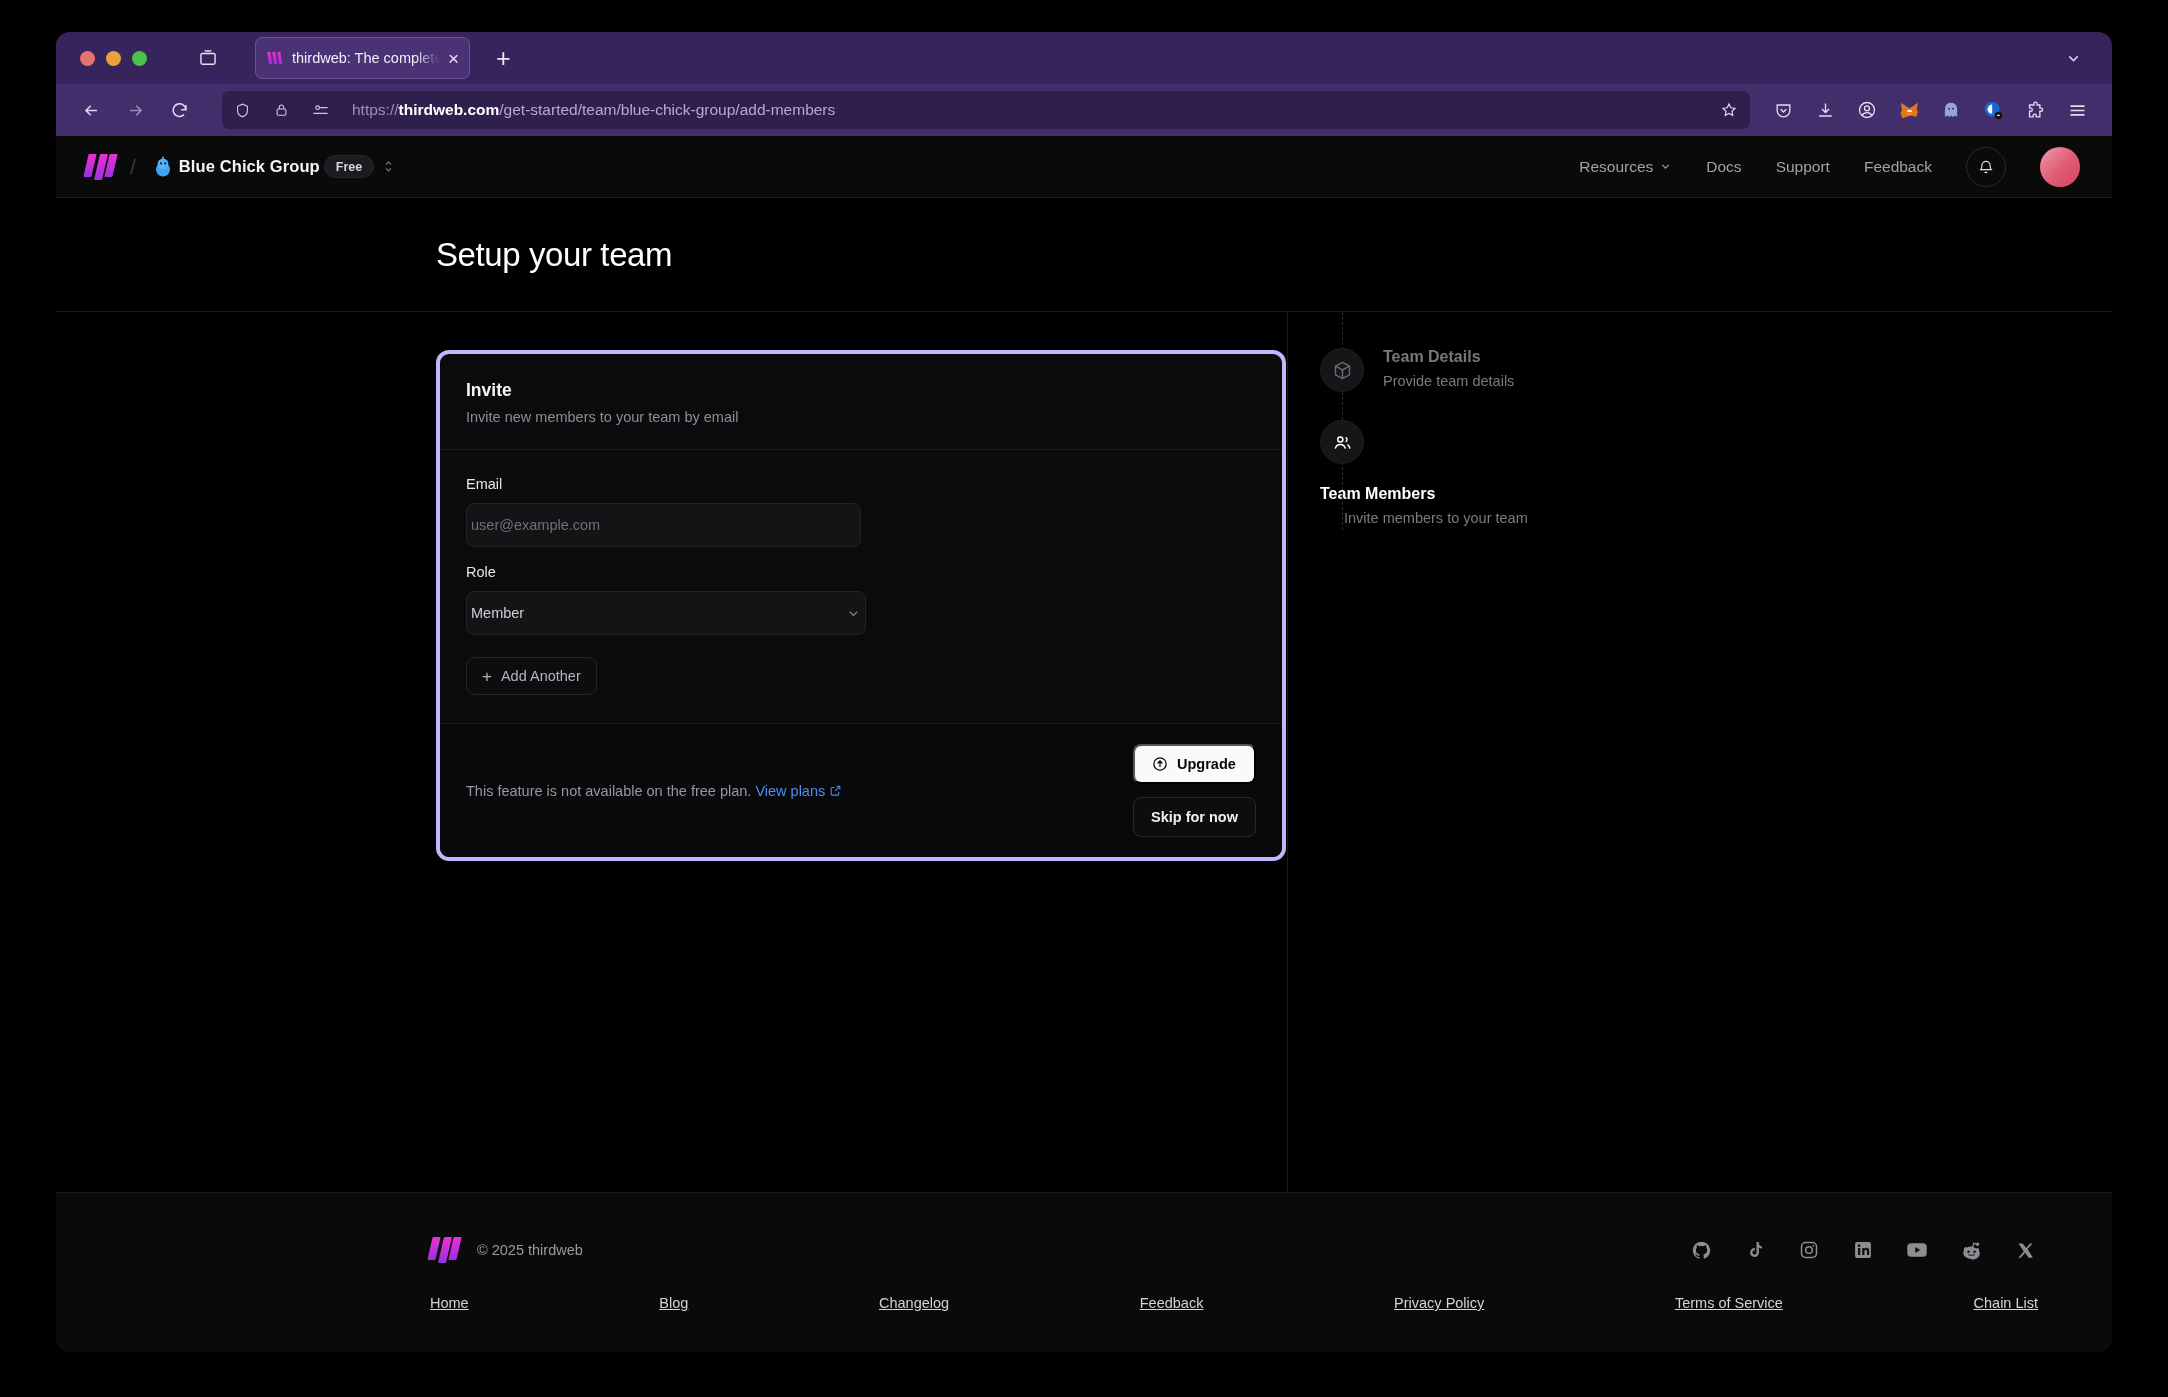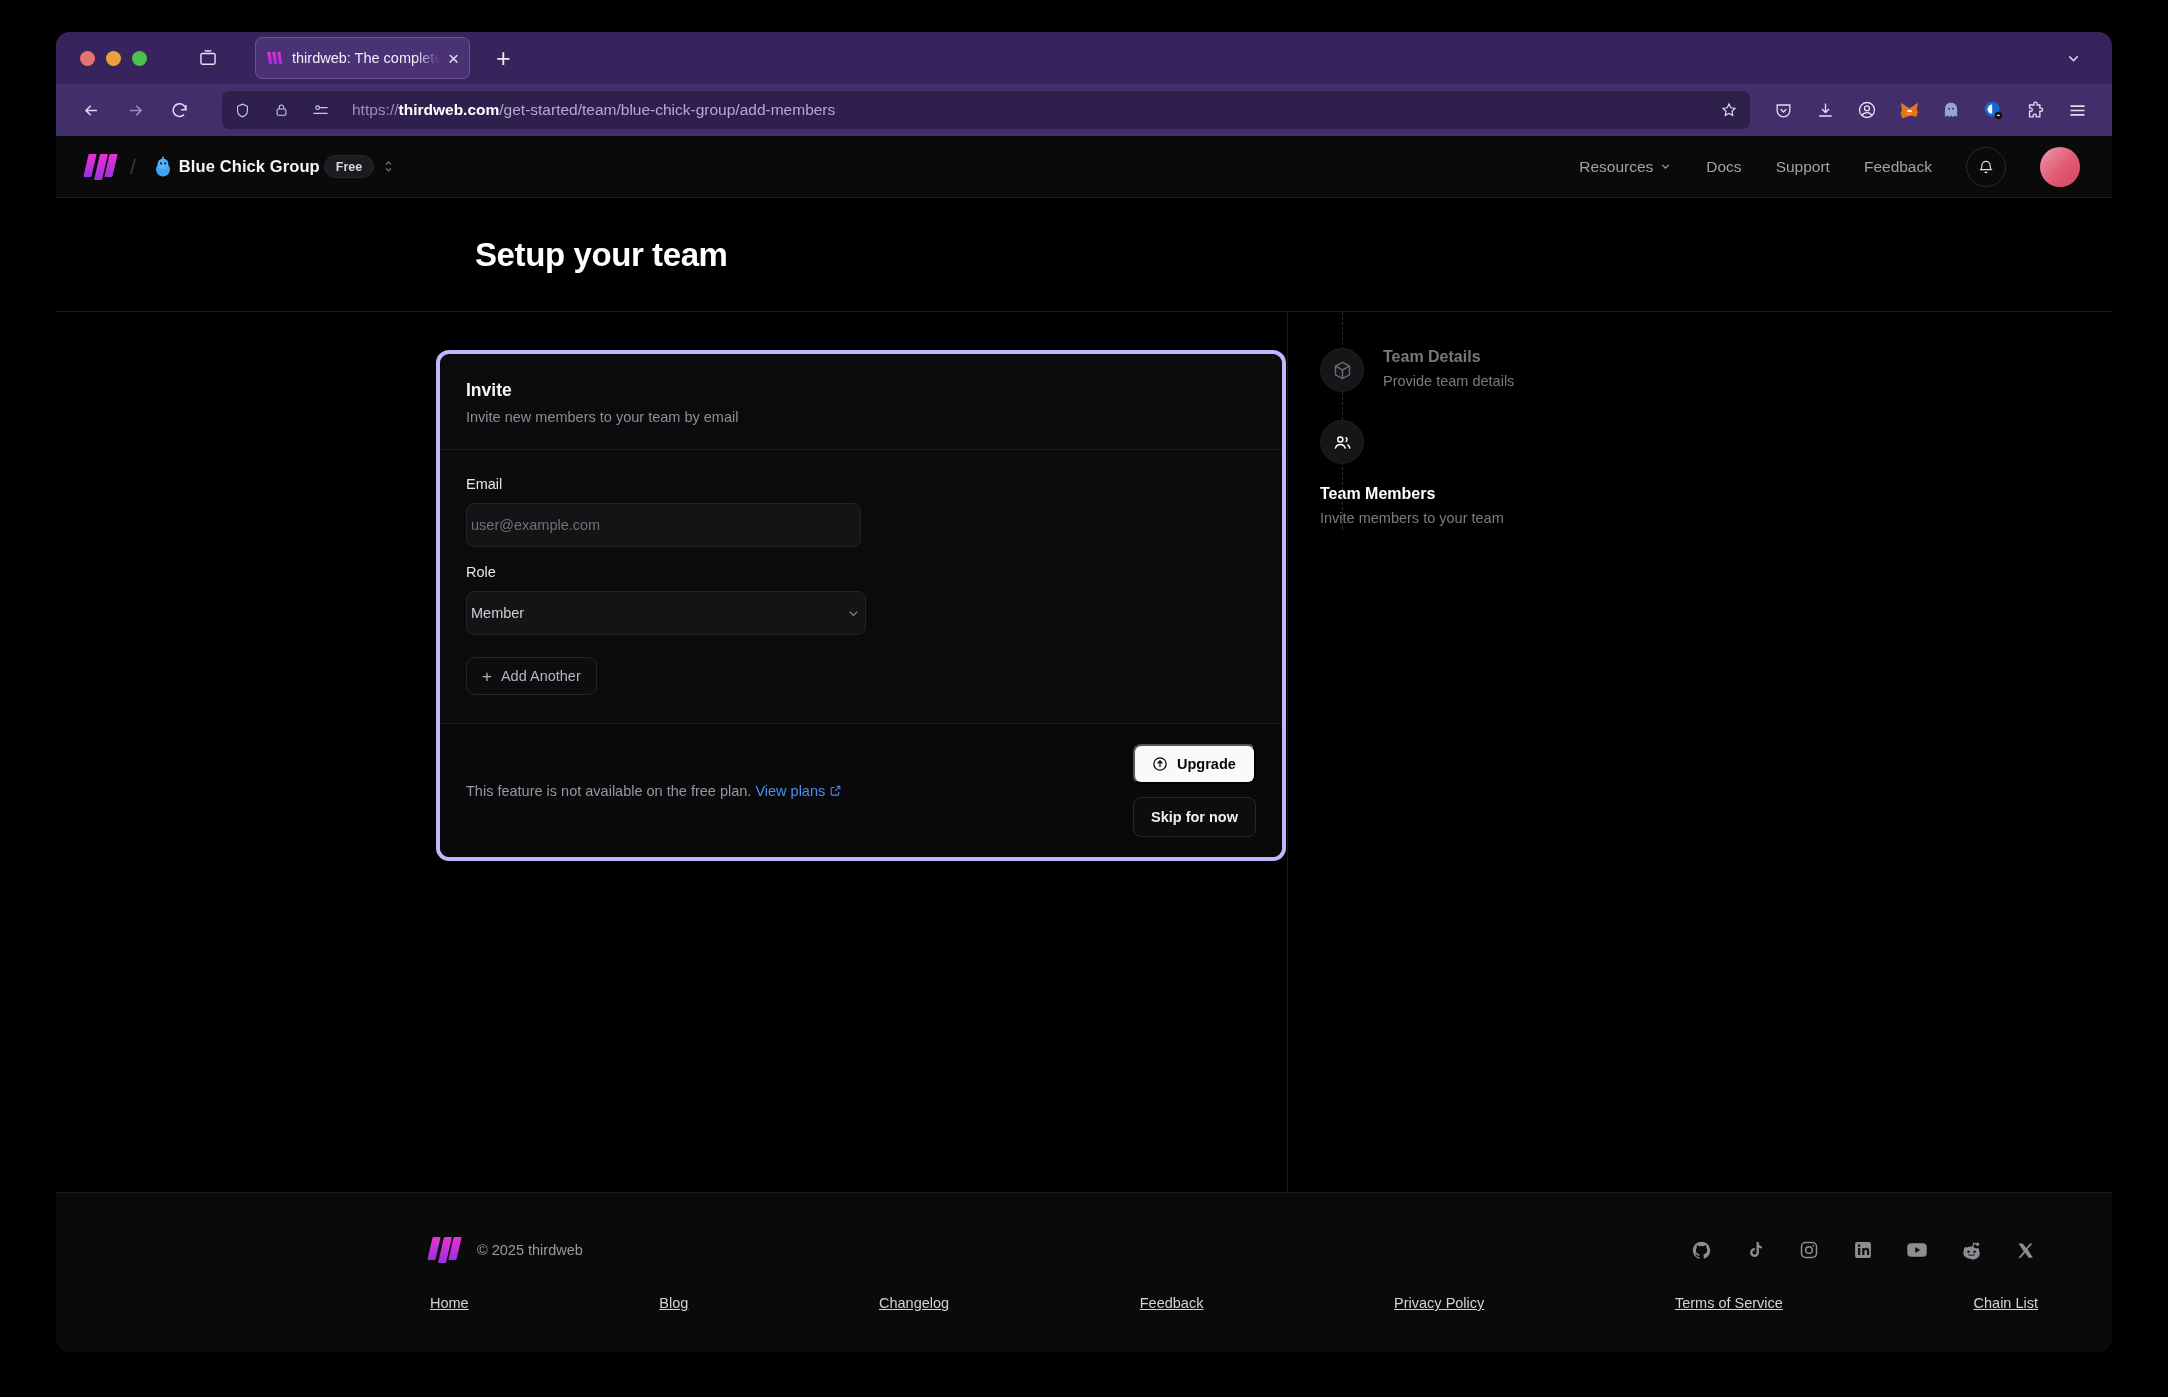--- a/index.html
+++ b/index.html
@@ -172,21 +172,21 @@
 
   
   .page-head {
     height: 114px;
     border-bottom: 1px solid #1c1c1f;
     display: flex;
     align-items: center;
     padding-left: 380px;
     background: #000;
   }
-  .page-title { color: #fff; font-size: 33px; font-weight: 700; letter-spacing: -0.4px; margin-left: 39px; }
+  .page-title { color: #fff; font-size: 33px; font-weight: 400; letter-spacing: -0.4px; }
 
   
   .main {
     display: flex;
     height: calc(100% - 62px - 114px - 160px);
     background: #000;
   }
   .col-left {
     width: 1232px;
     border-right: 1px solid #1b1b1e;
@@ -604,21 +604,21 @@
               <span class="step-icon active">
                 <svg width="21" height="21" viewBox="0 0 24 24" fill="none" stroke="currentColor" stroke-width="1.7">
                   <circle cx="9.5" cy="8.5" r="2.9"></circle>
                   <path d="M3.8 19a5.8 5.8 0 0111.4 0"></path>
                   <path d="M15.6 6.1a2.9 2.9 0 010 5.1"></path>
                   <path d="M17.6 14.4A5.3 5.3 0 0120.4 19"></path>
                 </svg>
               </span>
               <span class="step-text">
                 <span class="step-title active" style="display:block;">Team Members</span>
-                <span class="step-sub" style="display:block;">Invite members to your team</span>
+                <span class="step-sub" style="display:block;margin-left:24px;">Invite members to your team</span>
               </span>
             </div>
           </div>
         </div>
       </div>
 
       <div class="footer">
         <div class="footer-top">
           <div class="foot-brand">
             <span class="tw-logo">

